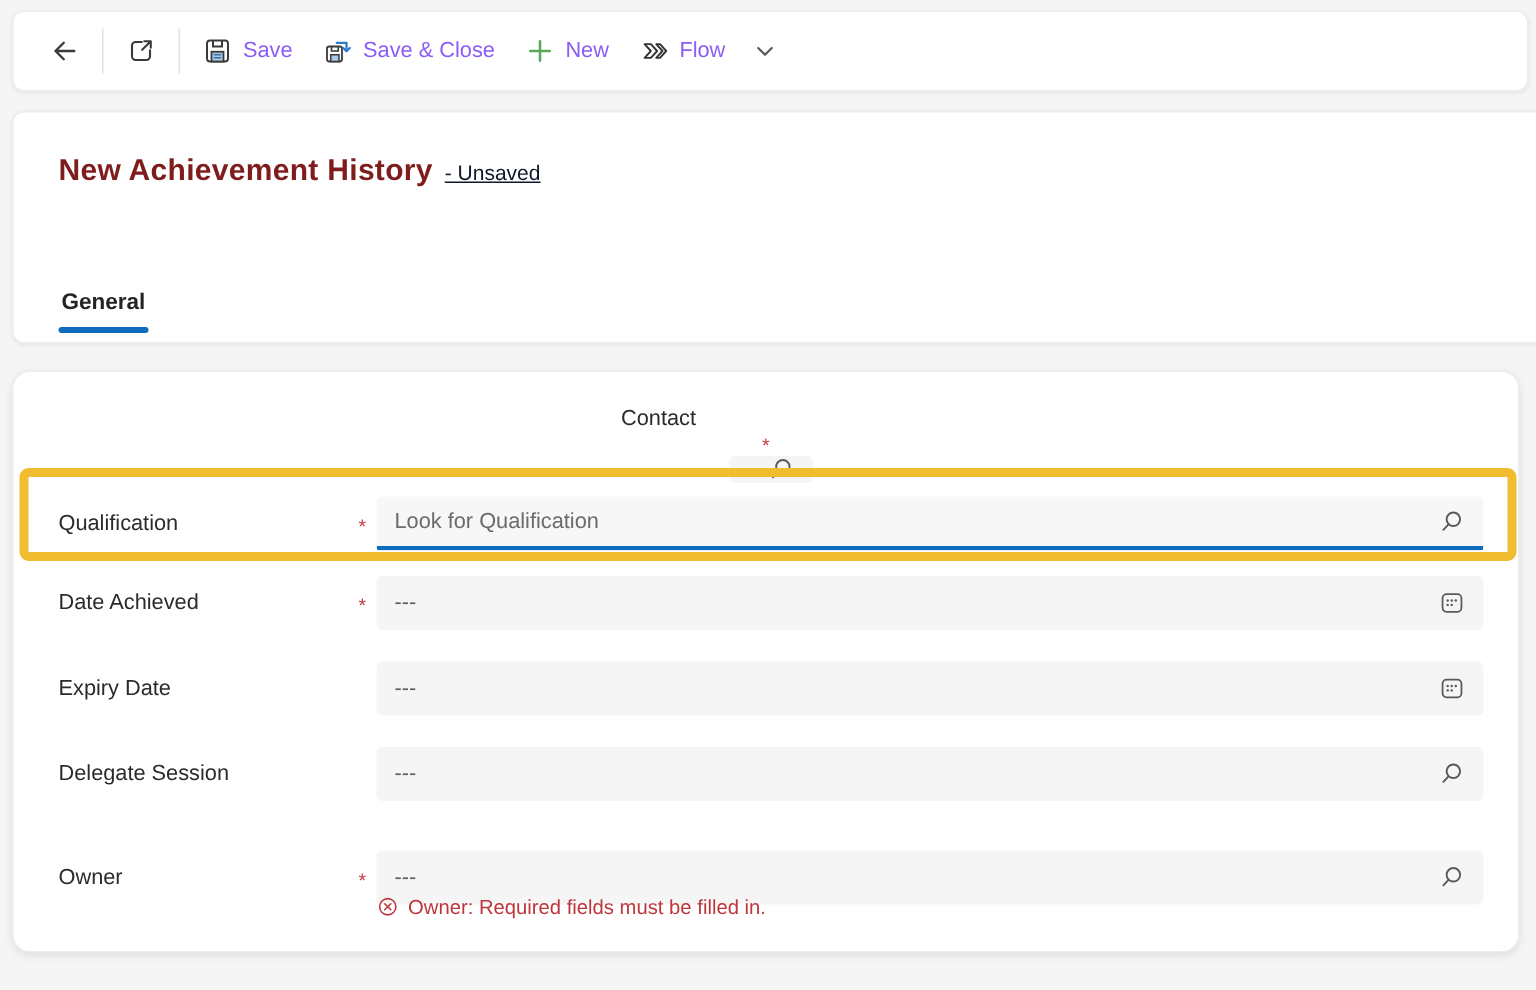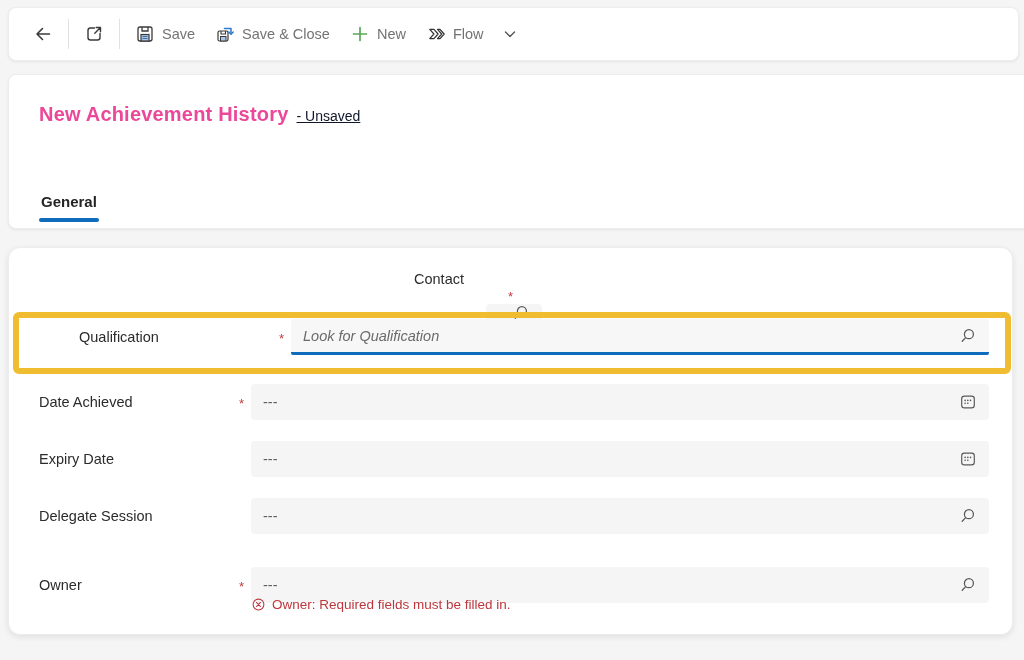--- a/index.html
+++ b/index.html
@@ -22,36 +22,36 @@
     left:8px; top:7px; width:1011px; height:54px;
     border-radius:8px;
     display:flex; align-items:center;
     padding-left:14px;
   }
   .tb-btn {
     display:flex; align-items:center; gap:7px;
     height:38px; padding:0 10px;
     border:none; background:transparent;
     font-family:"Liberation Sans", sans-serif;
-    font-size:14.5px; color:#737373;
+    font-size:14.5px; color:#8b5cf6;
     border-radius:4px; cursor:pointer;
   }
   .tb-divider {
     width:1px; height:30px; background:#e1e1e1; margin:0 5px;
   }
   .icon16 { width:20px; height:20px; display:block; }
 
   
   .title-card {
     left:8px; top:74px; width:1026px; height:155px;
     border-radius:8px 0 0 8px;
     padding:28px 0 0 30px;
   }
   .title-line { display:flex; align-items:baseline; gap:8px; }
-  .page-title { font-size:20px; font-weight:bold; color:#ec4899; letter-spacing:0.2px; }
+  .page-title { font-size:20px; font-weight:bold; color:#7f1d1d; letter-spacing:0.2px; }
   .page-status { font-size:14px; color:#0f172a;text-decoration:underline; }
   .tab-strip { position:absolute; left:30px; bottom:6px; }
   .tab {
     display:inline-block; background:none; border:none; cursor:pointer;
     font-family:"Liberation Sans", sans-serif;
     font-size:15px; font-weight:bold; color:#242424;
     padding:8px 2px 12px 2px; position:relative;
   }
   .tab .tab-underline {
     position:absolute; left:0; right:0; bottom:0; height:4px;
@@ -75,24 +75,23 @@
     border:none; border-radius:4px;
     display:flex; align-items:center; justify-content:space-between;
     padding:0 12px; cursor:text;
   }
   .f-value { font-size:14.5px; color:#5f5f5f; }
   .f-placeholder { font-size:14.5px; color:#6b6b6b; }
   .f-input.focused {
     background:#f7f7f7;
     border-bottom:3px solid #0f6cbd;
     border-radius:4px 4px 2px 2px;
-    font-style:italic;
   }
   .row-contact   { top:23px;flex-direction:column; }
-  .row-qual      { top:71px;margin-left:40px; }
+  .row-qual      { top:83px; }
   .row-dateach   { top:136px; }
   .row-expiry    { top:193px; }
   .row-delegate  { top:250px; }
   .row-owner     { top:319px; }
 
   .highlight-box {
     position:absolute; left:4px; top:64px;
     width:998px; height:62px;
     border:6px solid #f0bc30; border-radius:6px;
     pointer-events:none; z-index:5;

